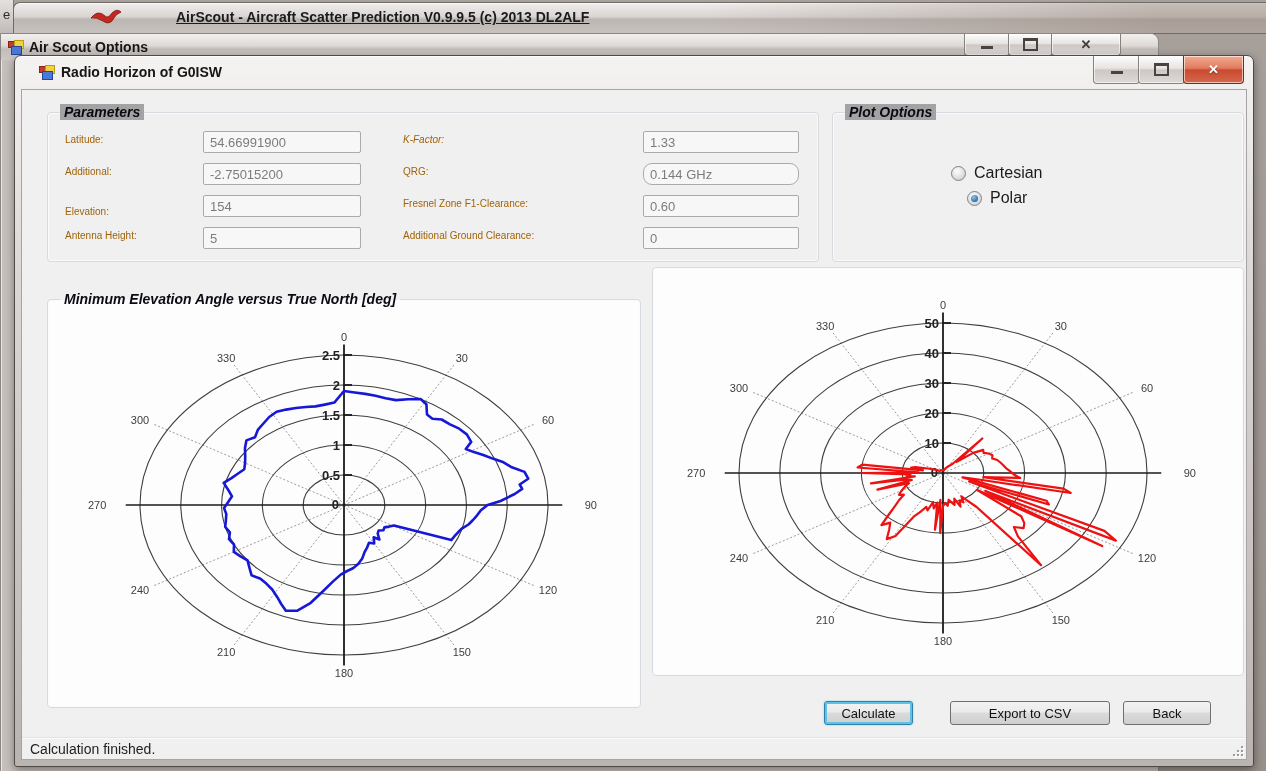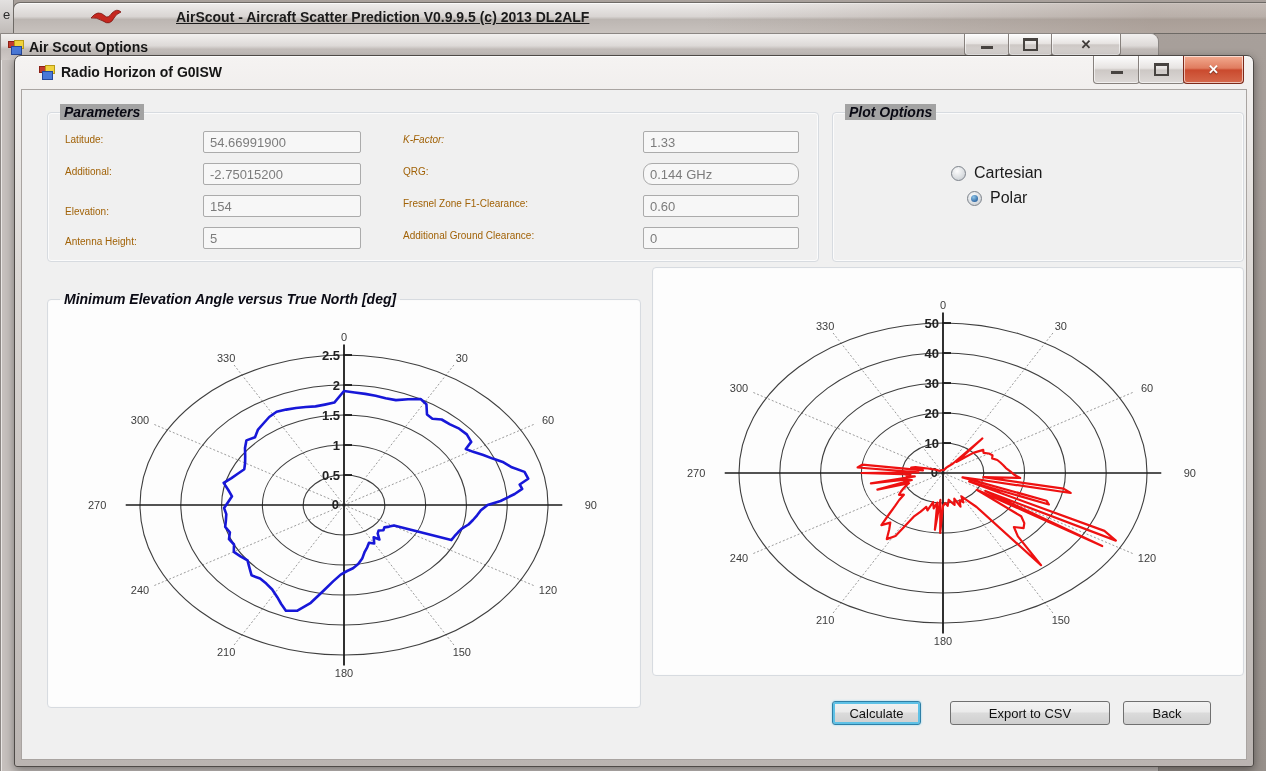--- a/index.html
+++ b/index.html
@@ -166,21 +166,21 @@
 
       <span class="fieldlabel" style="left:17px;top:21px;">Latitude:</span>
       <input class="textbox" style="left: 155px; top: 18px; width: 144px;" readonly="" value="54.66991900">
 
       <span class="fieldlabel" style="left:17px;top:53px;">Additional:</span>
       <input class="textbox" style="left: 155px; top: 50px; width: 144px;" readonly="" value="-2.75015200">
 
       <span class="fieldlabel" style="left:17px;top:93px;">Elevation:</span>
       <input class="textbox" style="left: 155px; top: 82px; width: 144px;" readonly="" value="154">
 
-      <span class="fieldlabel" style="left:17px;top:123px;">Antenna Height:</span>
+      <span class="fieldlabel" style="left:17px;top:117px;">Antenna Height:</span>
       <input class="textbox" style="left: 155px; top: 114px; width: 144px;" readonly="" value="5">
 
       <span class="fieldlabel" style="left:355px;top:21px;font-style:italic;">K-Factor:</span>
       <input class="textbox" style="left: 595px; top: 18px; width: 142px;" readonly="" value="1.33">
 
       <span class="fieldlabel" style="left:355px;top:53px;">QRG:</span>
       <input class="textbox" style="left: 595px; top: 50px; width: 142px; border-radius: 9px;" readonly="" value="0.144 GHz">
 
       <span class="fieldlabel" style="left:355px;top:85px;">Fresnel Zone F1-Clearance:</span>
       <input class="textbox" style="left: 595px; top: 82px; width: 142px;" readonly="" value="0.60">
@@ -283,18 +283,29 @@
           <line x1="288" y1="103" x2="297" y2="103" stroke="#1a1a1a" stroke-width="1.8"></line>
           <text x="285" y="108" text-anchor="end" font-size="13" font-weight="600" fill="#222">30</text>
           <line x1="288" y1="73" x2="297" y2="73" stroke="#1a1a1a" stroke-width="1.8"></line>
           <text x="285" y="78" text-anchor="end" font-size="13" font-weight="600" fill="#222">40</text>
           <line x1="288" y1="43" x2="297" y2="43" stroke="#1a1a1a" stroke-width="1.8"></line>
           <text x="285" y="48" text-anchor="end" font-size="13" font-weight="600" fill="#222">50</text>
           <path d="M289.0 190.0L289.4 190.0L289.7 190.0L290.1 190.1L291.1 188.8L292.4 187.6L294.1 186.5L295.8 185.5L299.0 183.5L328.3 158.5L302.7 181.9L309.2 178.2L319.3 172.9L329.2 169.9L329.6 172.9L334.9 173.5L338.5 175.2L338.2 178.4L343.3 180.0L346.4 182.5L349.3 185.2L351.9 188.1L356.3 191.3L360.4 194.8L366.2 198.0L329.4 197.2L409.5 208.6L416.7 213.0L324.6 199.5L308.5 197.4L392.5 220.7L394.9 224.5L315.1 201.5L450.4 250.9L461.9 260.6L331.4 211.0L448.2 266.1L322.8 209.8L367.2 236.3L370.3 243.1L369.6 248.2L359.9 247.0L363.9 256.4L387.0 285.2L322.6 227.0L313.4 220.7L307.4 216.4L309.4 222.4L305.6 220.4L306.5 226.6L300.3 218.7L300.6 224.9L297.5 222.3L294.7 219.7L293.7 225.8L291.1 223.0L289.0 226.0L286.2 253.0L286.4 219.9L280.9 249.7L283.3 222.7L279.7 228.3L279.1 222.1L273.5 230.3L272.3 226.8L266.7 231.7L260.4 236.1L241.5 256.0L232.8 259.1L235.2 249.5L236.3 242.6L227.4 245.1L235.2 234.0L241.3 225.7L245.2 220.0L249.9 214.7L245.0 214.8L247.0 211.5L249.4 208.5L252.0 205.7L255.0 203.1L223.4 209.6L257.8 200.0L253.4 199.5L216.9 203.3L260.8 196.3L252.5 195.8L256.4 194.3L207.4 193.0L264.5 192.4L203.6 187.5L208.2 184.6L268.9 190.4L257.2 187.6L261.5 187.2L269.7 188.1L273.9 188.5L277.9 189.2L280.0 189.5L282.1 189.8L284.0 190.4L285.2 190.7L286.1 190.9L286.4 190.7L286.7 190.5L287.0 190.4L287.3 190.3L287.6 190.2L287.9 190.1L288.3 190.0L288.6 190.0Z" fill="none" stroke="#ee1111" stroke-width="2.2" stroke-linejoin="round" stroke-linecap="round"></path>
         </svg>
     </div>
 
-    <button class="btn default" style="left:802px;top:611px;width:89px;margin-left:8px;">Calculate</button>
+    <button class="btn default" style="left:802px;top:611px;width:89px;">Calculate</button>
     <button class="btn" style="left:928px;top:611px;width:160px;">Export to CSV</button>
     <button class="btn" style="left:1101px;top:611px;width:88px;">Back</button>
 
+    <div class="statusstrip">
+      <span class="status-text">Calculation finished.</span>
+      <span class="grip">
+        <i style="right:0;bottom:0;"></i>
+          <i style="right:4px;bottom:0;"></i>
+          <i style="right:8px;bottom:0;"></i>
+        <i style="right:0;bottom:4px;"></i>
+          <i style="right:4px;bottom:4px;"></i>
+        <i style="right:0;bottom:8px;"></i>
+      </span>
+    </div>
   </div>
 </div>
 
 </body></html>

